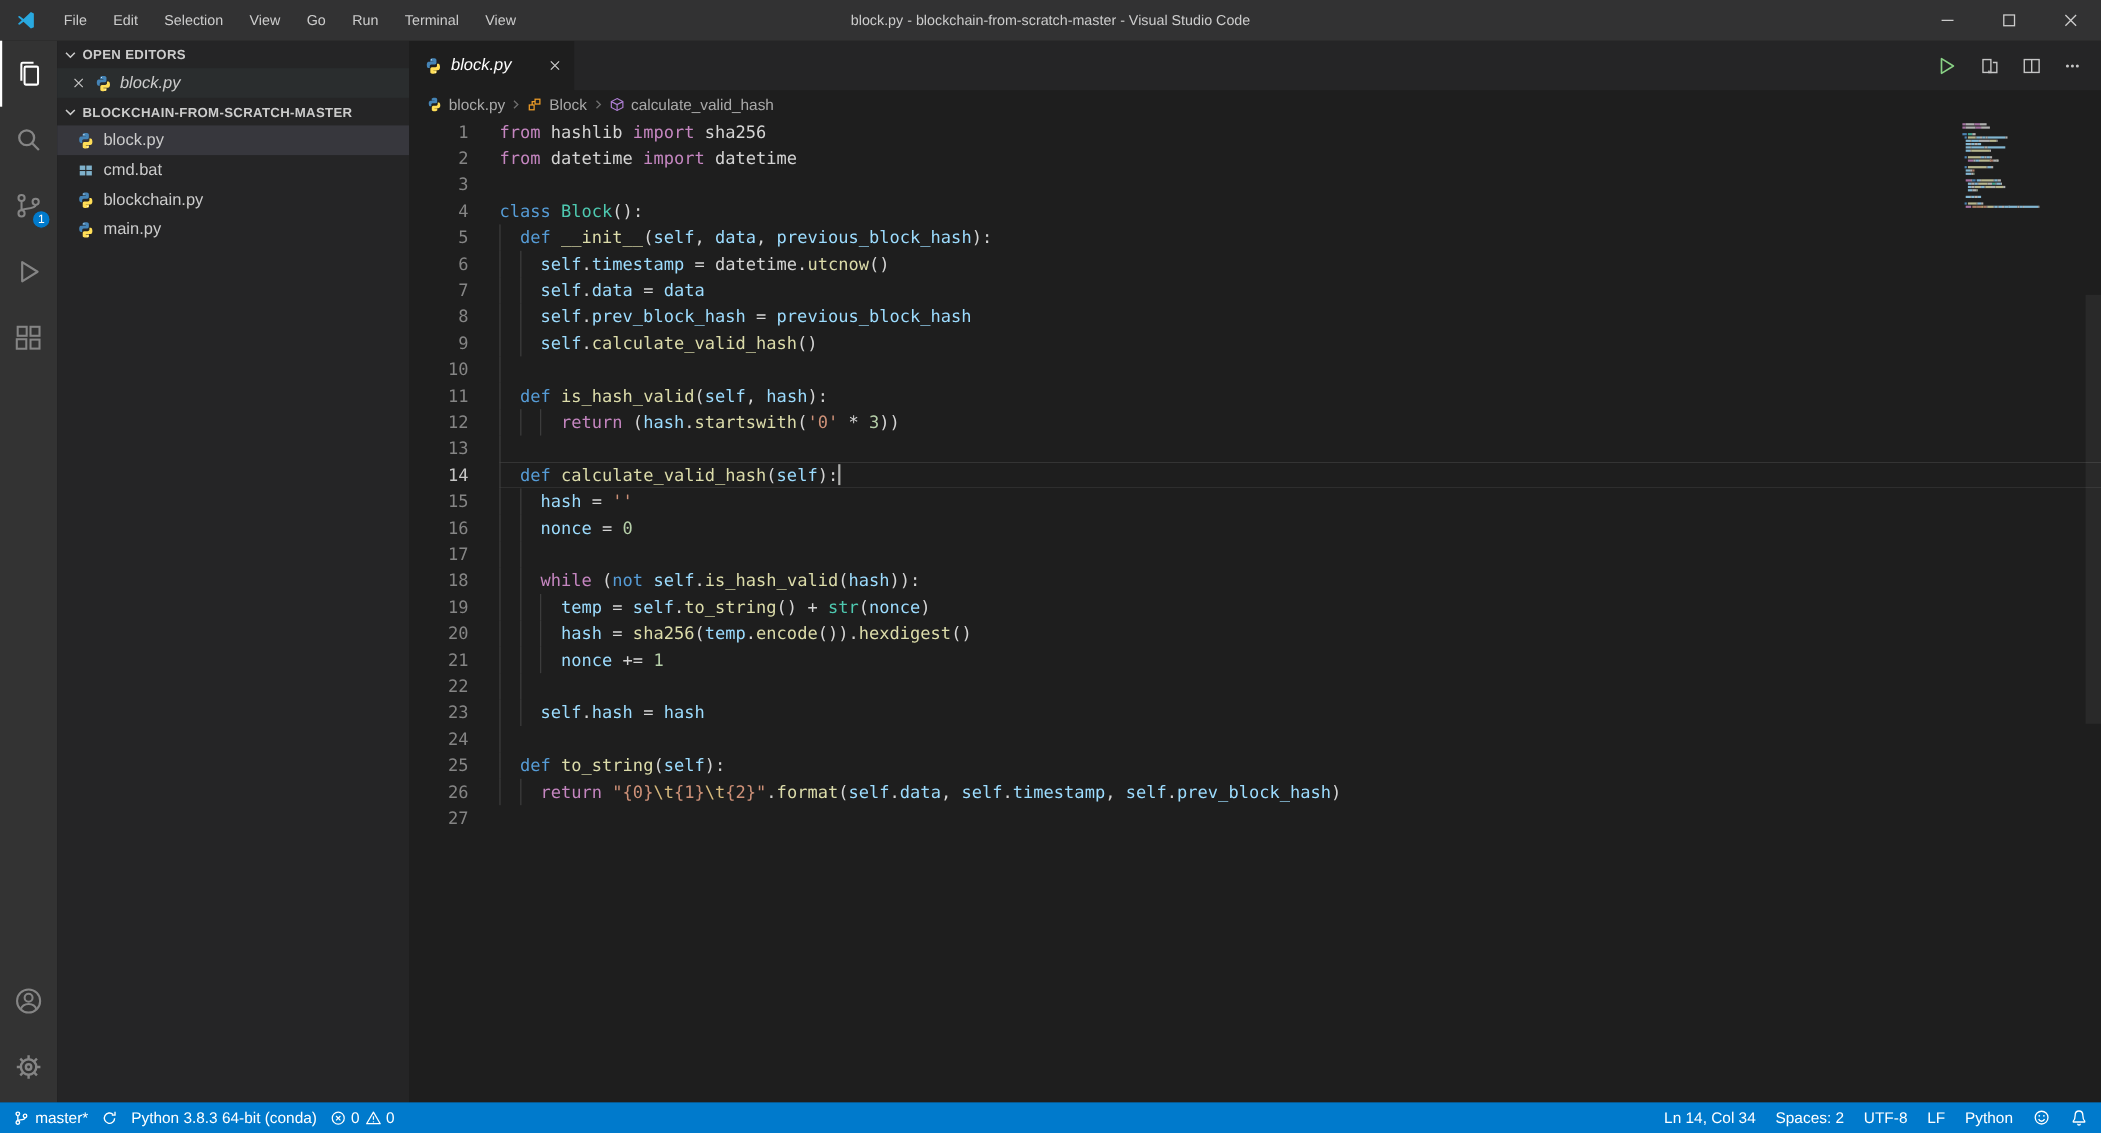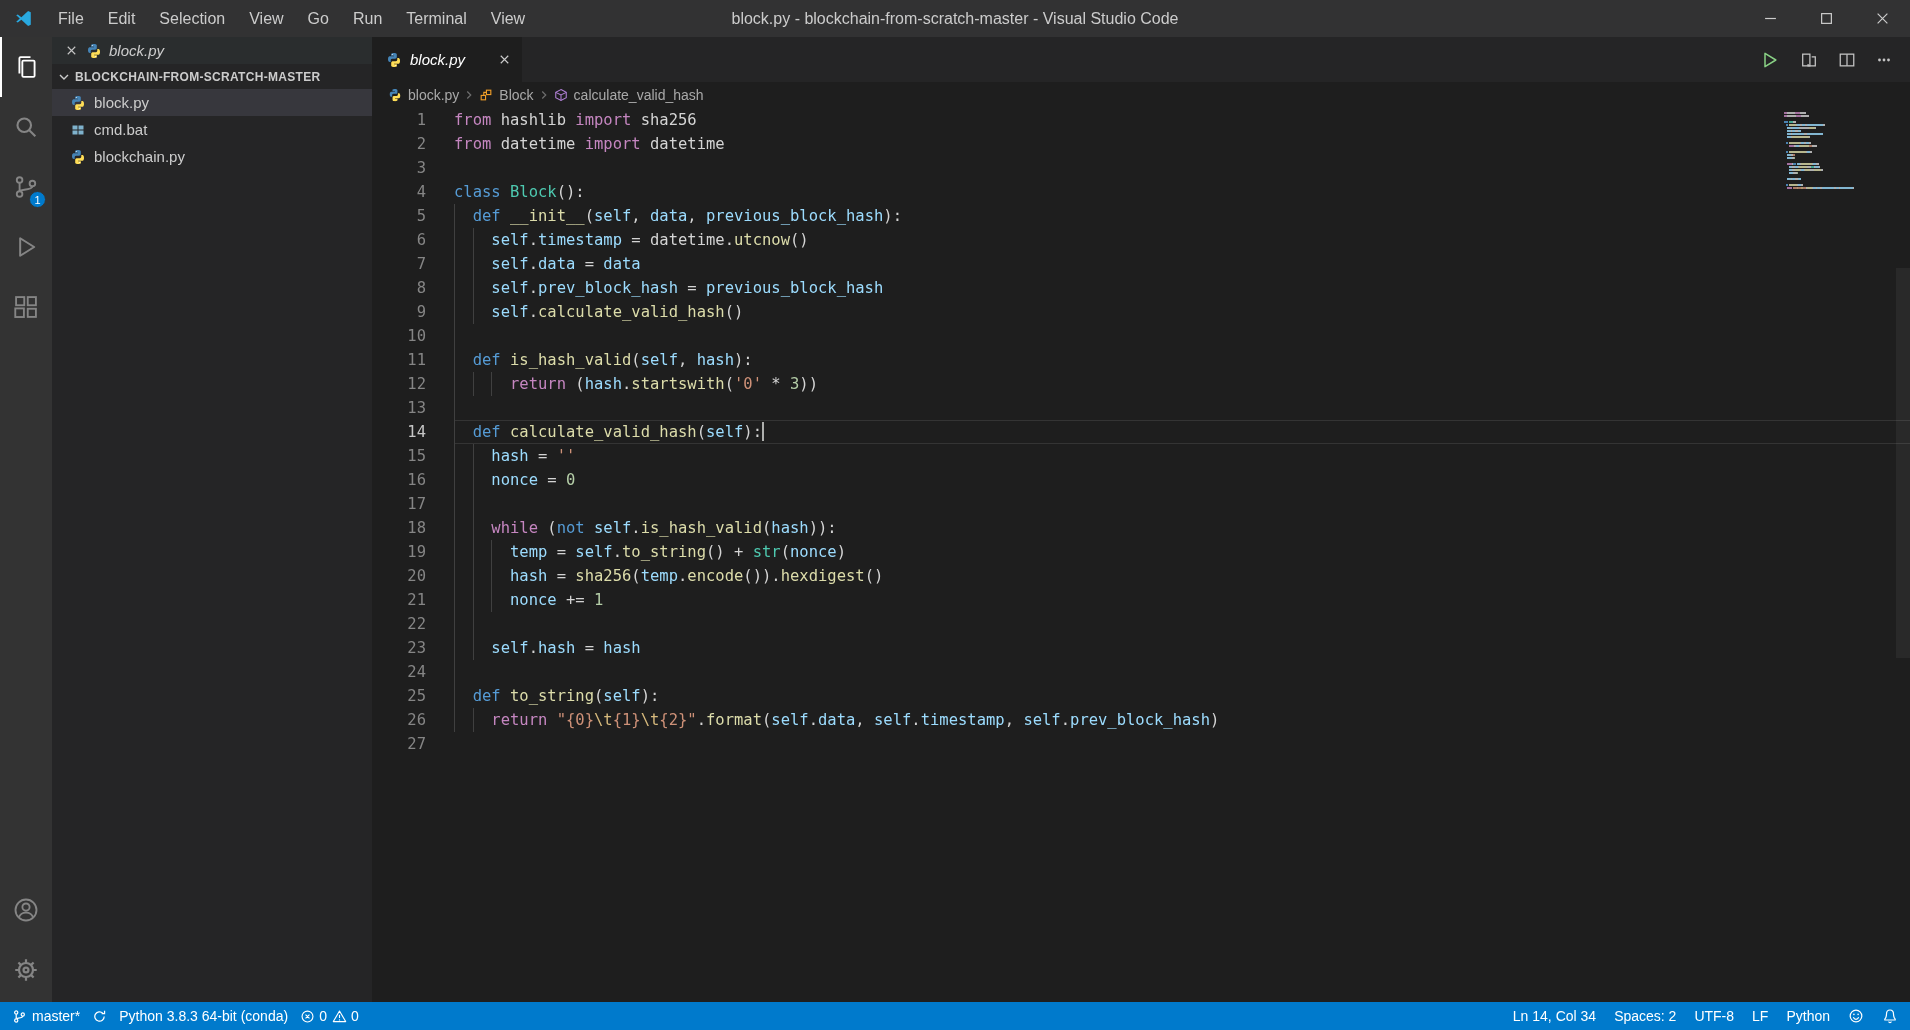--- a/index.html
+++ b/index.html
@@ -1,21 +1,21 @@
 <!DOCTYPE html>
 <html style="--accent: #007acc; --titlebar: #323233; --activitybar: #333333; --sidebar: #252526; --editor: #1e1e1e; --statusbar: #007acc; --tk-d: #d4d4d4; --tk-c: #c586c0; --tk-k: #569cd6; --tk-t: #4ec9b0; --tk-f: #dcdcaa; --tk-v: #9cdcfe; --tk-s: #ce9178; --tk-e: #d7ba7d; --tk-n: #b5cea8;"><head>
 <meta charset="utf-8">
 <style>
   *{box-sizing:border-box;margin:0;padding:0}
   html,body{width:1910px;height:1030px;overflow:hidden}
   body{background:var(--editor,#1e1e1e);font-family:"Liberation Sans",sans-serif;color:#cccccc;position:relative;cursor:default}
   svg{display:block}
 
   
-  .titlebar{height:37px;background:var(--titlebar,#323233);display:flex;align-items:stretch;position:relative;font-size:16px}
+  .titlebar{height:37px;background:var(--titlebar,#323233);display:flex;align-items:stretch;position:relative;font-size:13px}
   .logo{width:46px;display:flex;align-items:center;justify-content:center}
   .menubar{display:flex;align-items:stretch}
   .menu-item{padding:0 12px;display:flex;align-items:center;color:#cccccc}
   .window-title{position:absolute;left:0;right:0;top:0;bottom:0;display:flex;align-items:center;justify-content:center;color:#cccccc;pointer-events:none}
   .window-controls{margin-left:auto;display:flex;z-index:2}
   .wc{width:56px;display:flex;align-items:center;justify-content:center;color:#cccccc}
 
   
   .main{display:flex;height:965px}
 
@@ -167,20 +167,28 @@
             <circle cx="12" cy="12" r="6"></circle>
             <circle cx="12" cy="12" r="2.1"></circle>
             <path d="M12 2.8V6M12 18v3.2M2.8 12H6M18 12h3.2M5.5 5.5l2.3 2.3M16.2 16.2l2.3 2.3M18.5 5.5l-2.3 2.3M7.8 16.2l-2.3 2.3"></path>
           </svg>
       </div>
     </div>
   </div>
 
   <div class="sidebar">
 
+    <div class="section-header">
+      <span class="chev">
+          <svg width="16" height="16" viewBox="0 0 16 16" fill="none" stroke="currentColor" stroke-width="1.4">
+            <path d="M4 6l4 4 4-4"></path>
+          </svg>
+        </span>
+      <span>OPEN EDITORS</span>
+    </div>
 
     <div class="oe-item">
       <span>
           <svg width="15" height="15" viewBox="0 0 16 16" fill="none" stroke="#c5c5c5" stroke-width="1.2">
             <path d="M4 4l8 8M12 4l-8 8"></path>
           </svg>
         </span>
       <span>
           <svg width="16" height="16" viewBox="0 0 16 16">
             <path fill="#4584b6" d="M7.9 1c-3 0-2.8 1.3-2.8 1.3v1.5h2.9v.4H3.9S2 3.9 2 7s1.7 2.9 1.7 2.9h1V8.4s-.1-1.7 1.6-1.7h2.9s1.6 0 1.6-1.6V2.6S11.1 1 7.9 1z"></path>
@@ -226,20 +234,31 @@
     <div class="file-row">
       <span>
           <svg width="16" height="16" viewBox="0 0 16 16">
             <path fill="#4584b6" d="M7.9 1c-3 0-2.8 1.3-2.8 1.3v1.5h2.9v.4H3.9S2 3.9 2 7s1.7 2.9 1.7 2.9h1V8.4s-.1-1.7 1.6-1.7h2.9s1.6 0 1.6-1.6V2.6S11.1 1 7.9 1z"></path>
             <path fill="#ffde57" d="M8.1 15c3 0 2.8-1.3 2.8-1.3v-1.5H8v-.4h4.1s1.9.2 1.9-2.9-1.7-2.9-1.7-2.9h-1v1.5s.1 1.7-1.6 1.7H6.8s-1.6 0-1.6 1.6v2.6S4.9 15 8.1 15z"></path>
             <circle cx="6.3" cy="2.4" r=".5" fill="#fff"></circle>
             <circle cx="9.7" cy="13.6" r=".5" fill="#fff"></circle>
           </svg>
         </span>
       <span>blockchain.py</span>
+    </div>
+    <div class="file-row">
+      <span>
+          <svg width="16" height="16" viewBox="0 0 16 16">
+            <path fill="#4584b6" d="M7.9 1c-3 0-2.8 1.3-2.8 1.3v1.5h2.9v.4H3.9S2 3.9 2 7s1.7 2.9 1.7 2.9h1V8.4s-.1-1.7 1.6-1.7h2.9s1.6 0 1.6-1.6V2.6S11.1 1 7.9 1z"></path>
+            <path fill="#ffde57" d="M8.1 15c3 0 2.8-1.3 2.8-1.3v-1.5H8v-.4h4.1s1.9.2 1.9-2.9-1.7-2.9-1.7-2.9h-1v1.5s.1 1.7-1.6 1.7H6.8s-1.6 0-1.6 1.6v2.6S4.9 15 8.1 15z"></path>
+            <circle cx="6.3" cy="2.4" r=".5" fill="#fff"></circle>
+            <circle cx="9.7" cy="13.6" r=".5" fill="#fff"></circle>
+          </svg>
+        </span>
+      <span>main.py</span>
     </div>
 
     <div class="sb-spacer"></div>
 
   </div>
 
   <div class="editor-col">
     <div class="tabbar">
       <div class="tab">
         <span>

